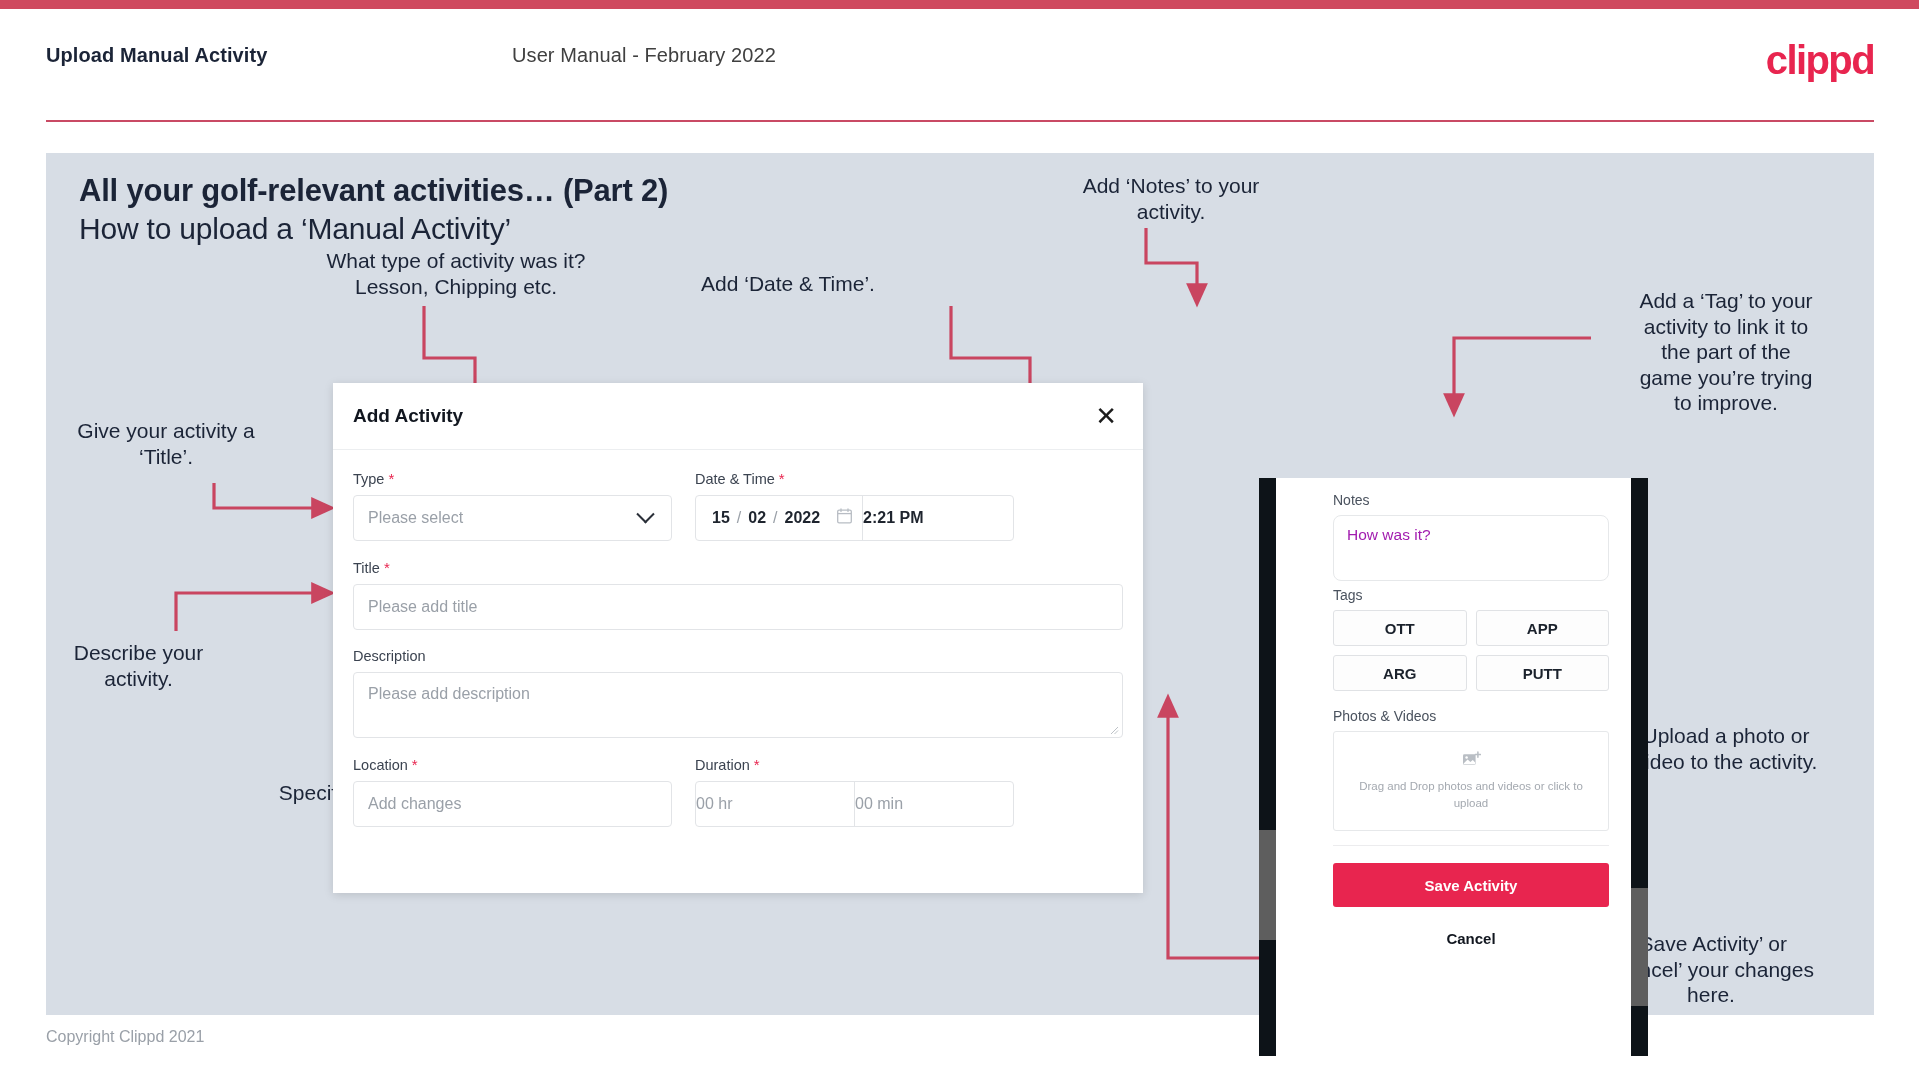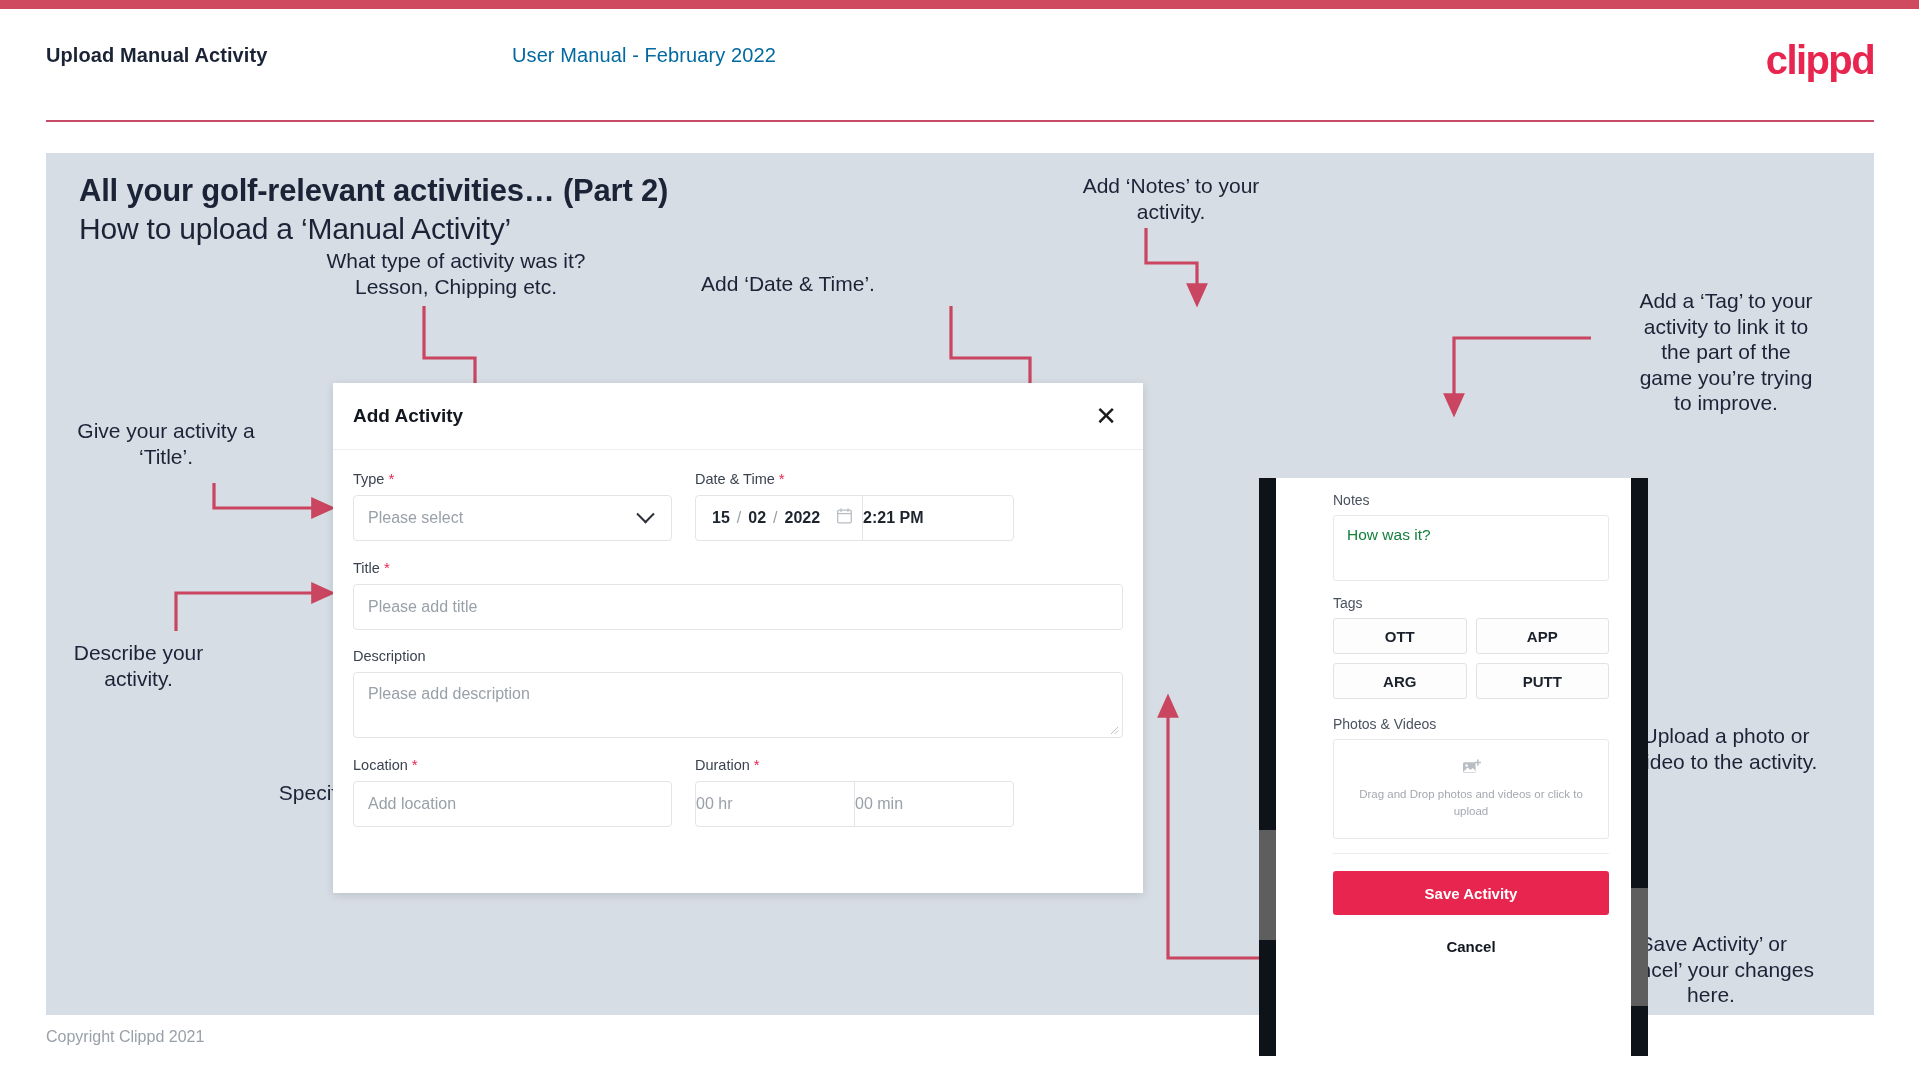--- a/index.html
+++ b/index.html
@@ -18,21 +18,21 @@
     background: #cf4a5f;
   }
 
   
   .header-title {
     position: absolute; left: 46px; top: 44px;
     font-size: 20px; font-weight: 600; color: #1b2437; letter-spacing: .1px;
   }
   .header-subtitle {
     position: absolute; left: 512px; top: 44px;
-    font-size: 20px; font-weight: 400; color: #0369a1; letter-spacing: .1px;
+    font-size: 20px; font-weight: 400; color: #404040; letter-spacing: .1px;
   }
   .brand-logo {
     position: absolute; right: 45px; top: 40px;
     font-size: 40px; font-weight: 700; color: #e8254f;
     letter-spacing: -1.6px; line-height: 1;
   }
   .header-rule {
     position: absolute; left: 46px; top: 120px; width: 1828px; height: 2px;
     background: #c94a64;
   }
@@ -141,22 +141,22 @@
   .phone-edge .btn-gray {
     position: absolute; left: 0; width: 17px; background: #5e5e5e;
   }
   .phone-screen {
     position: absolute; left: 17px; top: 0; width: 355px; height: 578px;
     background: #ffffff; overflow: hidden; padding-left: 35px;
   }
   .pbody { padding: 14px 22px 0 22px; }
   .plabel { font-size: 14px; color: #4a525e; margin-bottom: 7px; }
   .pnotes {
-    border: 1px solid #e6e8ea; border-radius: 3px; height: 66px;
-    padding: 10px 13px; font-size: 15.5px; color: #15803d; background: #fff;
+    border: 1px solid #e6e8ea; border-radius: 8px; height: 66px;
+    padding: 10px 13px; font-size: 15.5px; color: #a21caf; background: #fff;
   }
   .ptags { display: grid; grid-template-columns: 1fr 1fr; gap: 9px; }
   .ptag {
     border: 1px solid #e0e2e5; border-radius: 3px; height: 36px;
     display: flex; align-items: center; justify-content: center;
     font-size: 15px; font-weight: 700; color: #1b222c; background: #fdfdfd;
   }
   .pdrop {
     border: 1px solid #e6e8ea; border-radius: 3px; height: 100px;
     display: flex; flex-direction: column; align-items: center; justify-content: center;
@@ -331,21 +331,21 @@
           </div>
         </div>
 
         <div class="row">
           <div class="field w-left">
             <div class="field-label">
               <span>Location</span>
               <span class="req">*</span>
             </div>
             <div class="input-box">
-              <span>Add location</span>
+              <span>Add changes</span>
             </div>
           </div>
 
           <div class="field w-right">
             <div class="field-label">
               <span>Duration</span>
               <span class="req">*</span>
             </div>
             <div class="split">
               <div>
@@ -370,21 +370,21 @@
       </div>
 
       <div class="phone-screen">
         <div class="pbody">
 
           <div class="plabel">Notes</div>
           <div class="pnotes">
             <span>How was it?</span>
           </div>
 
-          <div class="plabel" style="margin-top:14px;">Tags</div>
+          <div class="plabel" style="margin-top:6px;">Tags</div>
           <div class="ptags">
             <div class="ptag">OTT</div>
             <div class="ptag">APP</div>
             <div class="ptag">ARG</div>
             <div class="ptag">PUTT</div>
           </div>
 
           <div class="plabel" style="margin-top:17px;">Photos &amp; Videos</div>
           <div class="pdrop">
             <span>

